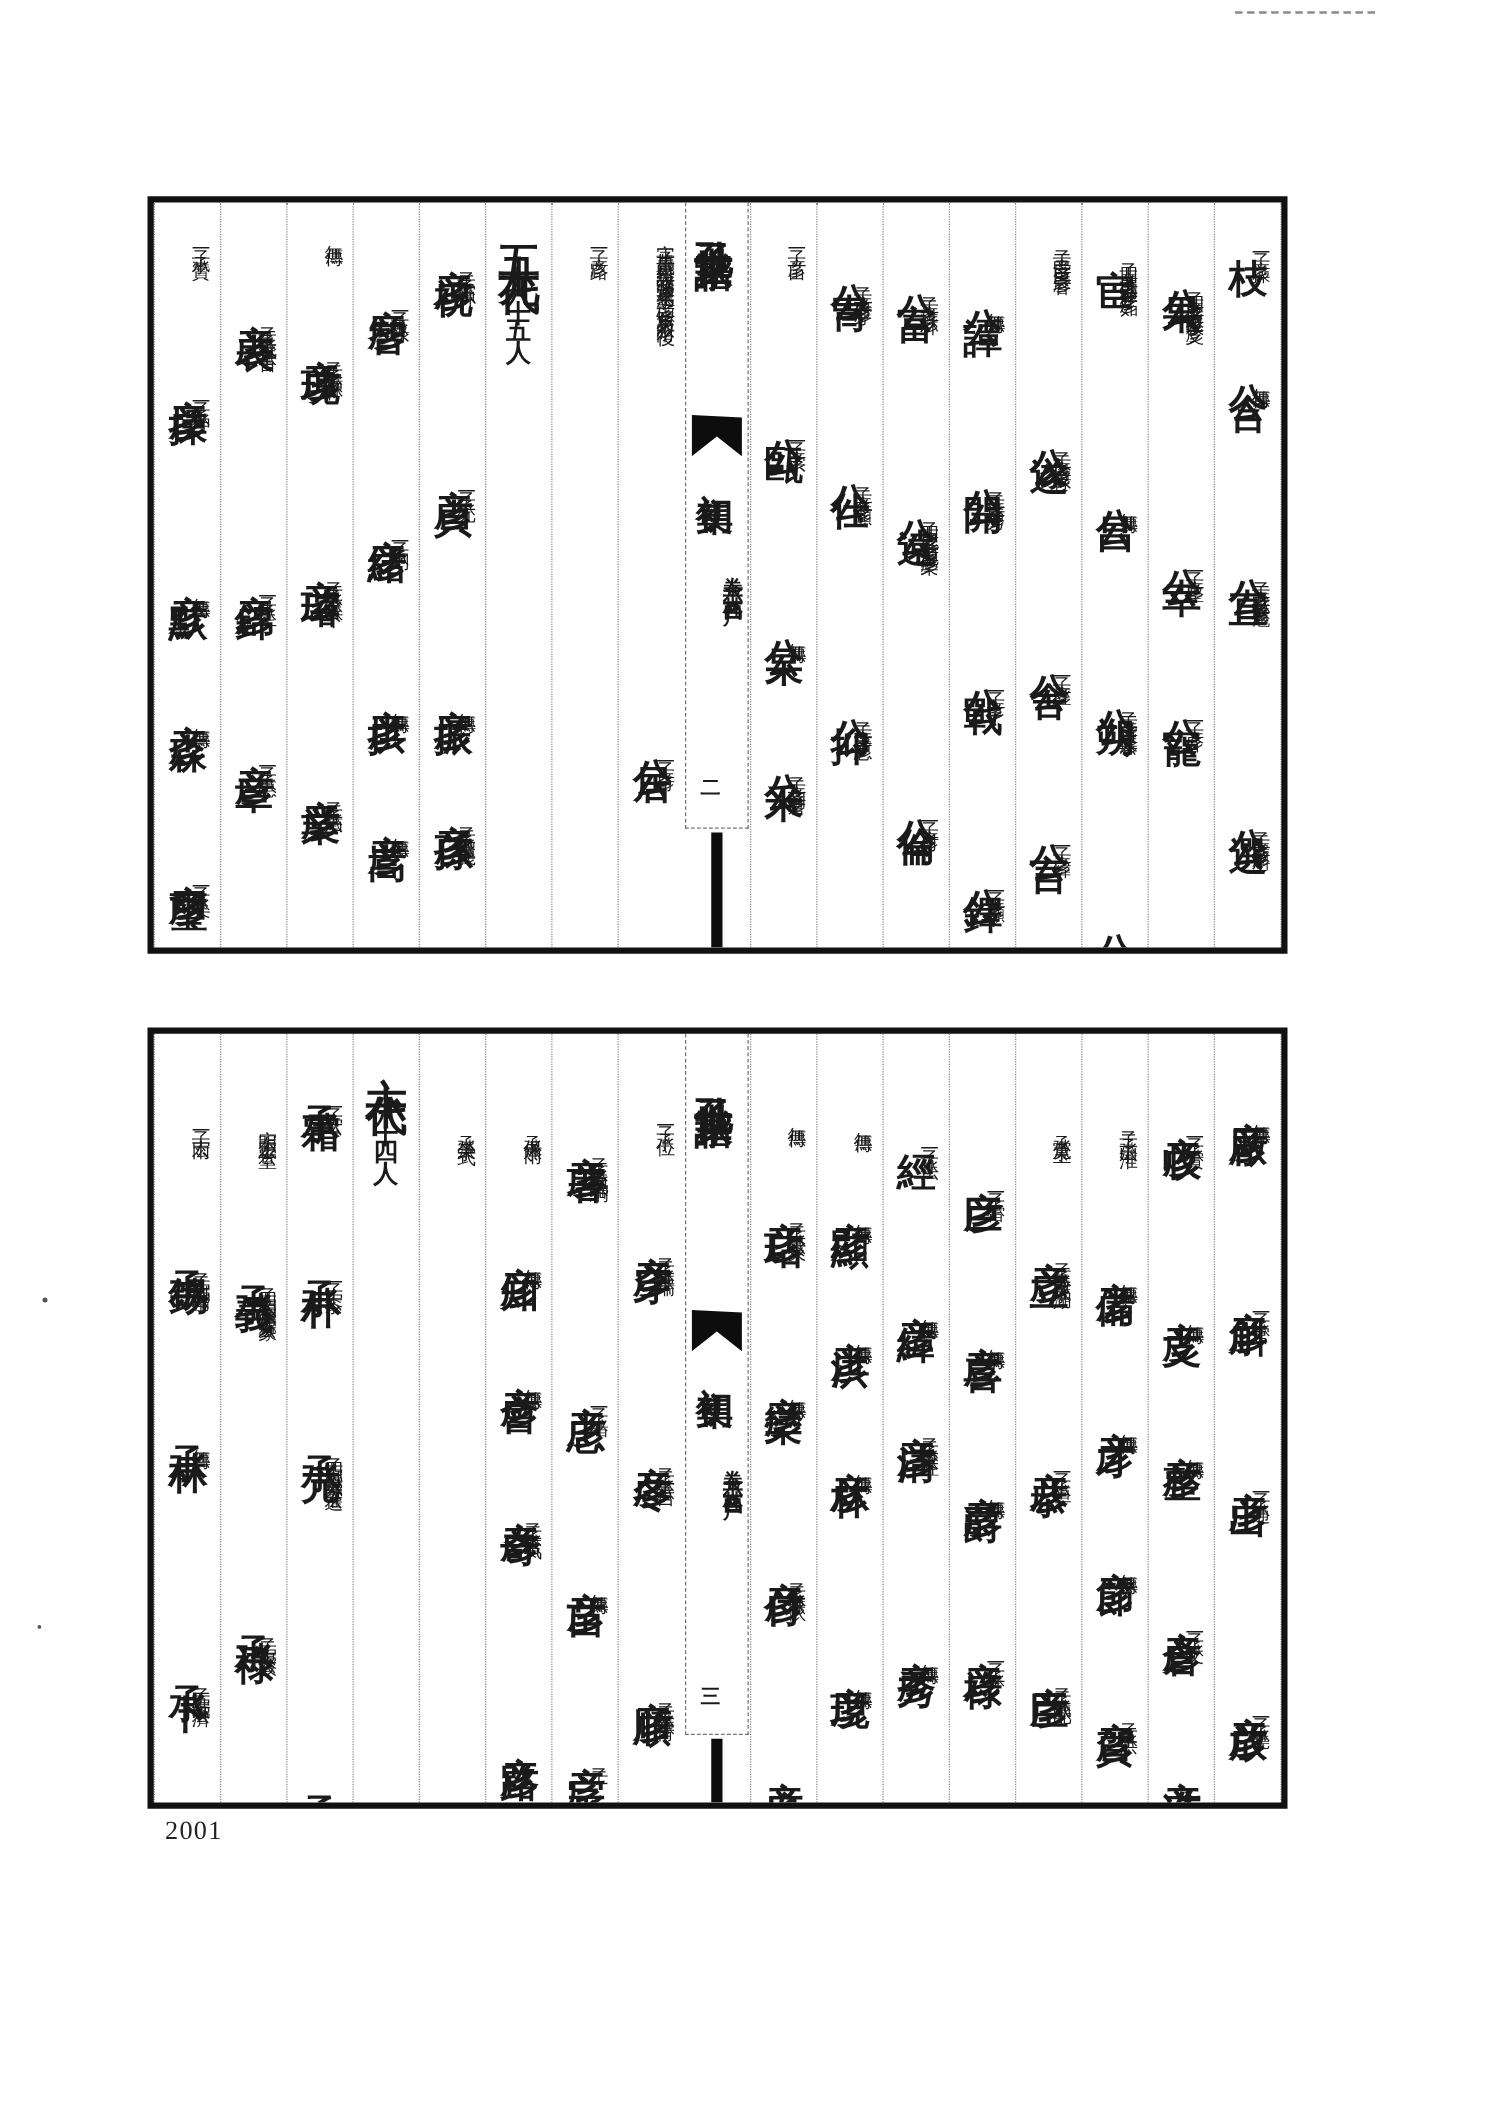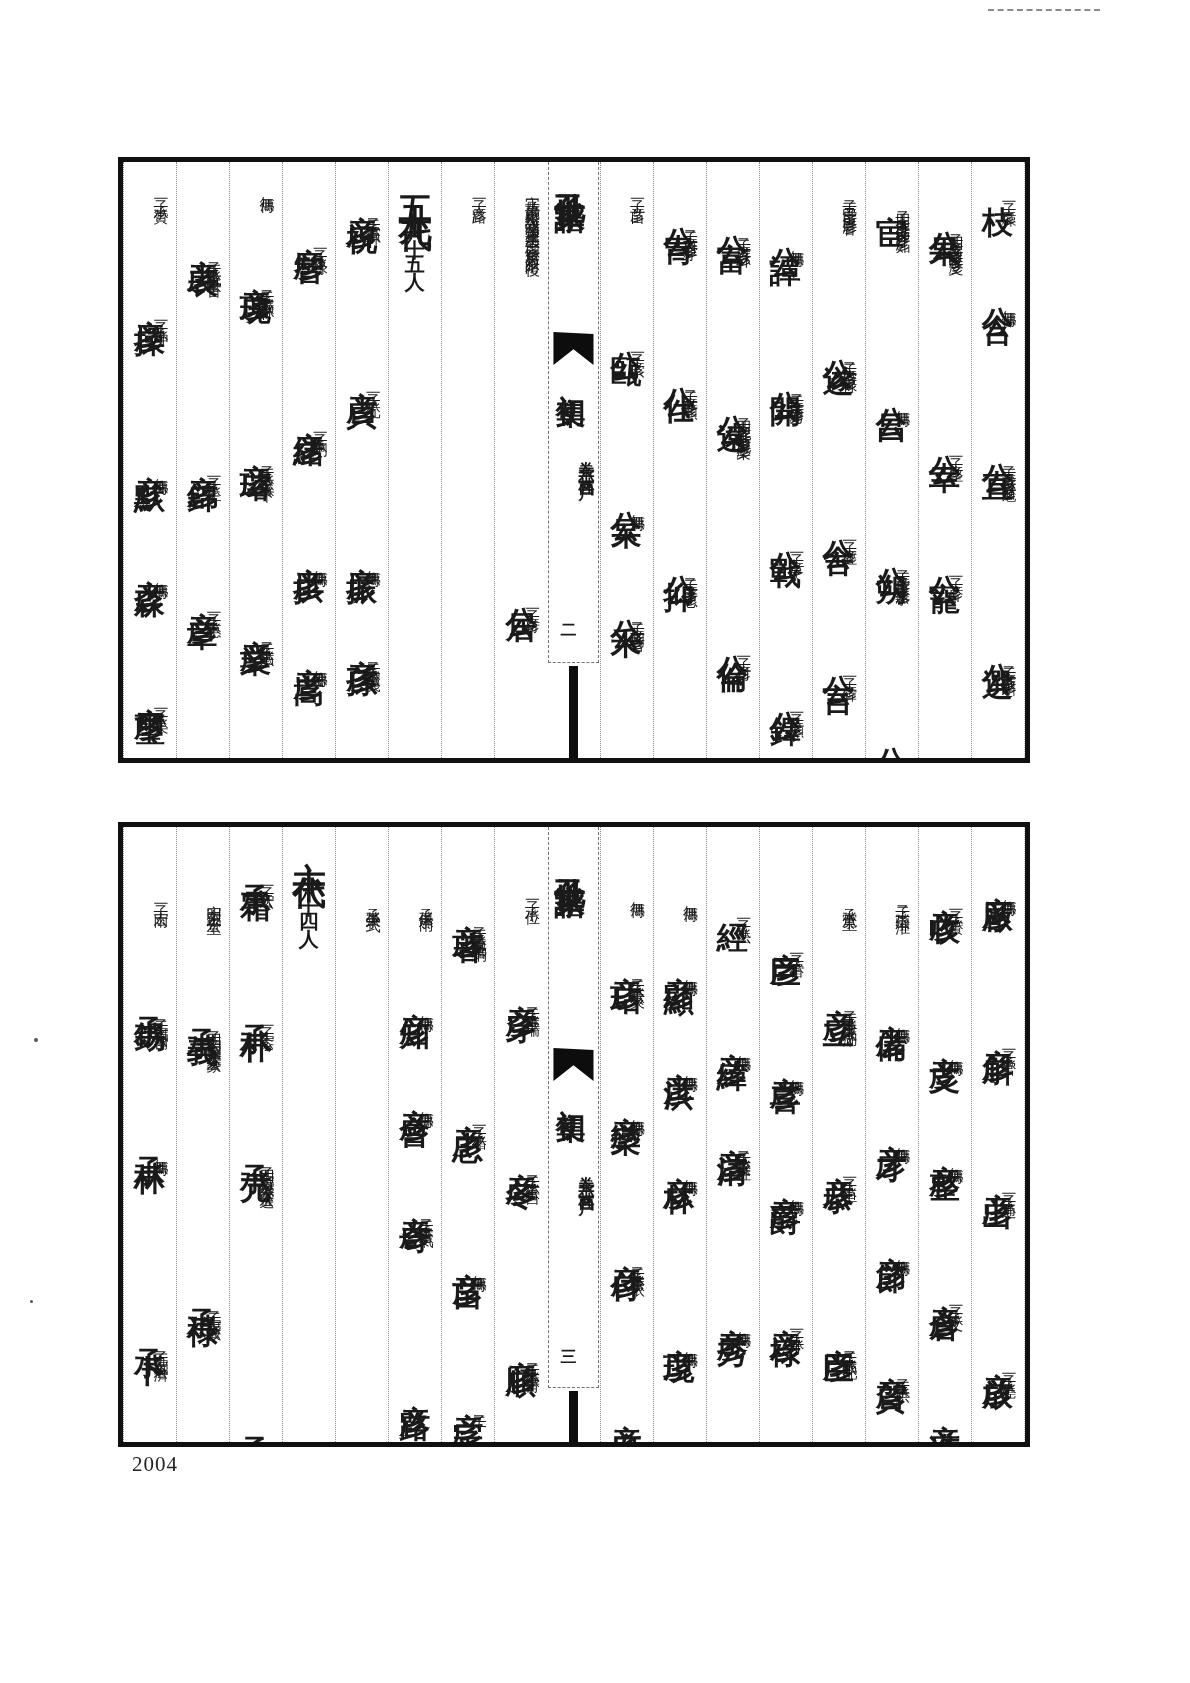--- a/index.html
+++ b/index.html
@@ -648,13 +648,13 @@
         <div class="nm">承林</div>
         <div class="nt" style="height: 22px;">無傳</div>
       </div>
       <div class="entry" style="top: 496px;">
         <div class="nm">承卜</div>
         <div class="nt" style="height: 58px;">子五宏沉宏濟</div>
       </div>
     </div>
   </div>
 
-<div class="pageno">2004</div>
+<div class="pageno">2001</div>
 
 </body></html>

